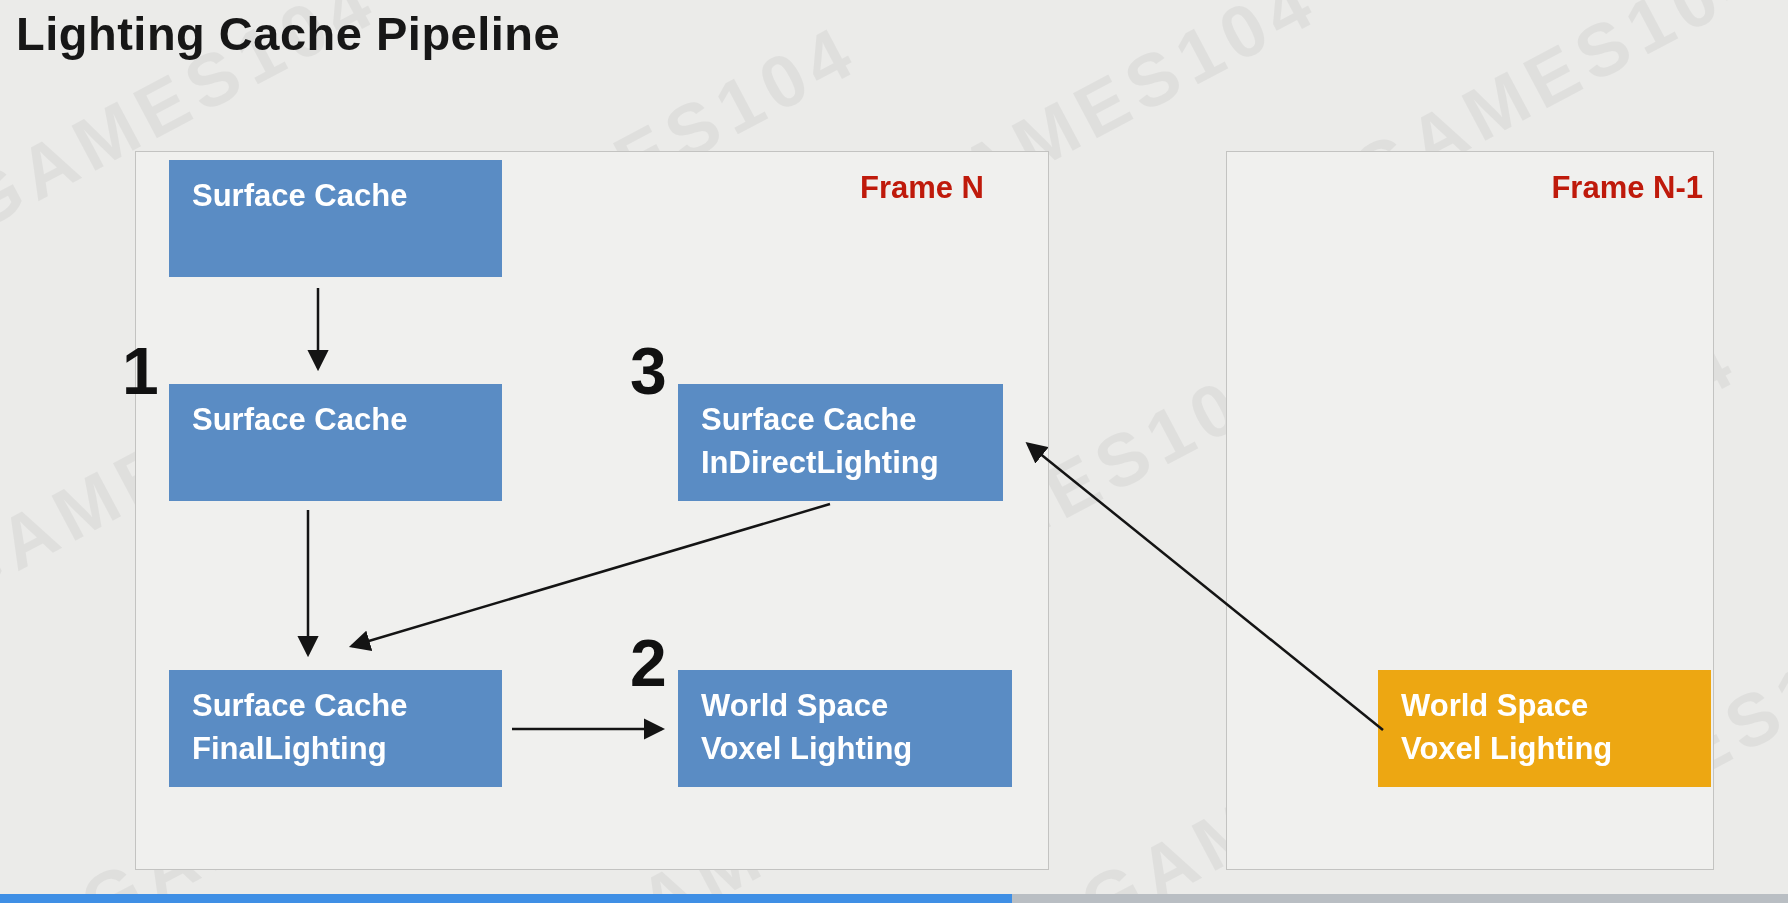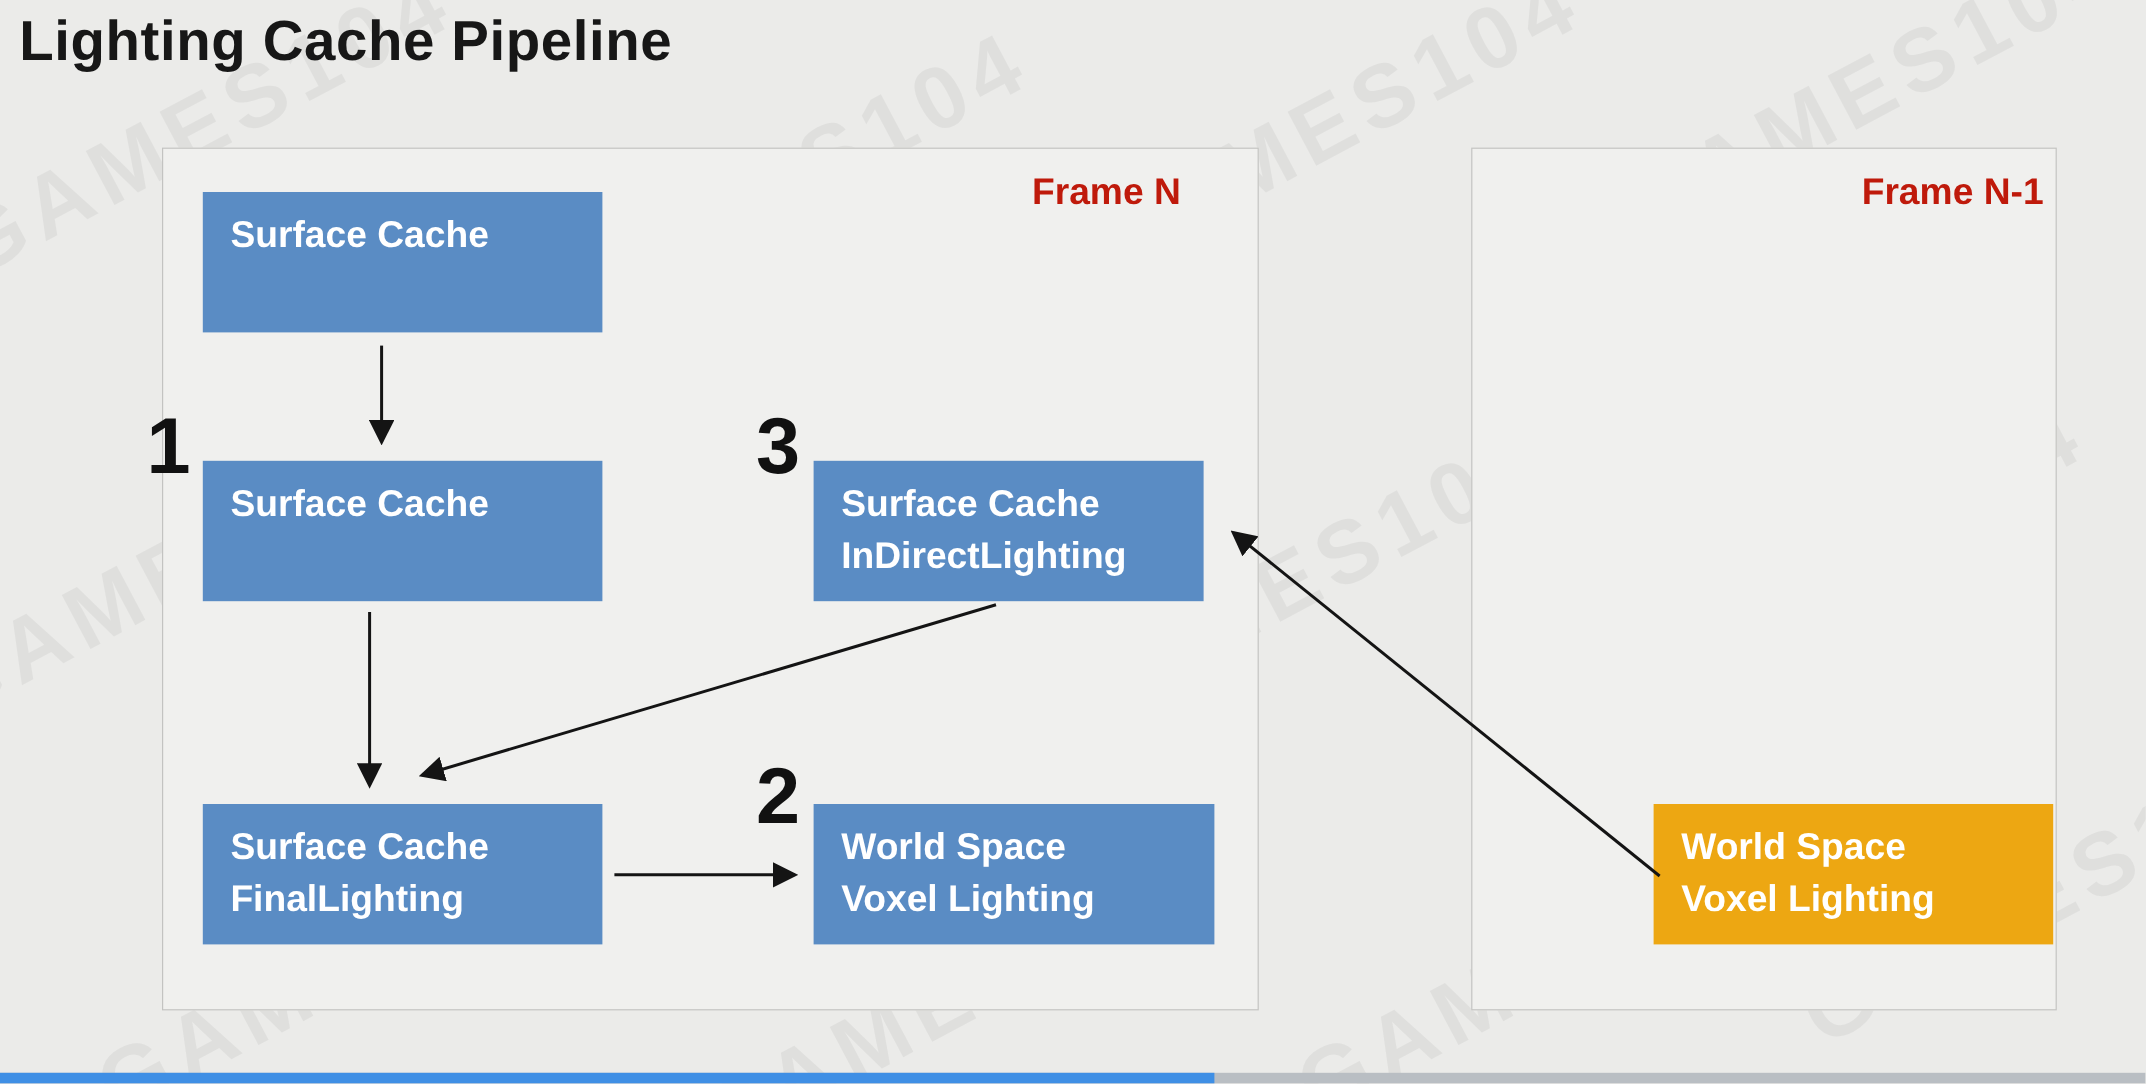--- a/index.html
+++ b/index.html
@@ -25,21 +25,21 @@
   .watermarks span:nth-of-type(10){left:560px;top:790px;}
   .watermarks span:nth-of-type(11){left:1060px;top:760px;}
   .watermarks span:nth-of-type(12){left:1480px;top:700px;}
 
   .page-title{
     position:absolute;left:16px;top:6px;z-index:3;
     font-size:47px;font-weight:bold;color:#171717;letter-spacing:0.5px;
   }
   .frame{
     position:absolute;z-index:1;
-    background:#f0f0ee;border:1px solid #c3c3c1;
+    background:#f0f0ee;border:1px solid #c3c3c1;margin-top:28px;
   }
   .frame-n{left:135px;top:123px;width:912px;height:717px;}
   .frame-n1{left:1226px;top:123px;width:486px;height:717px;}
   .frame-label{
     position:absolute;top:18px;z-index:2;
     font-size:31px;font-weight:bold;color:#bf1a0b;
   }
   .frame-n .frame-label{right:64px;}
   .frame-n1 .frame-label{right:10px;}
 

